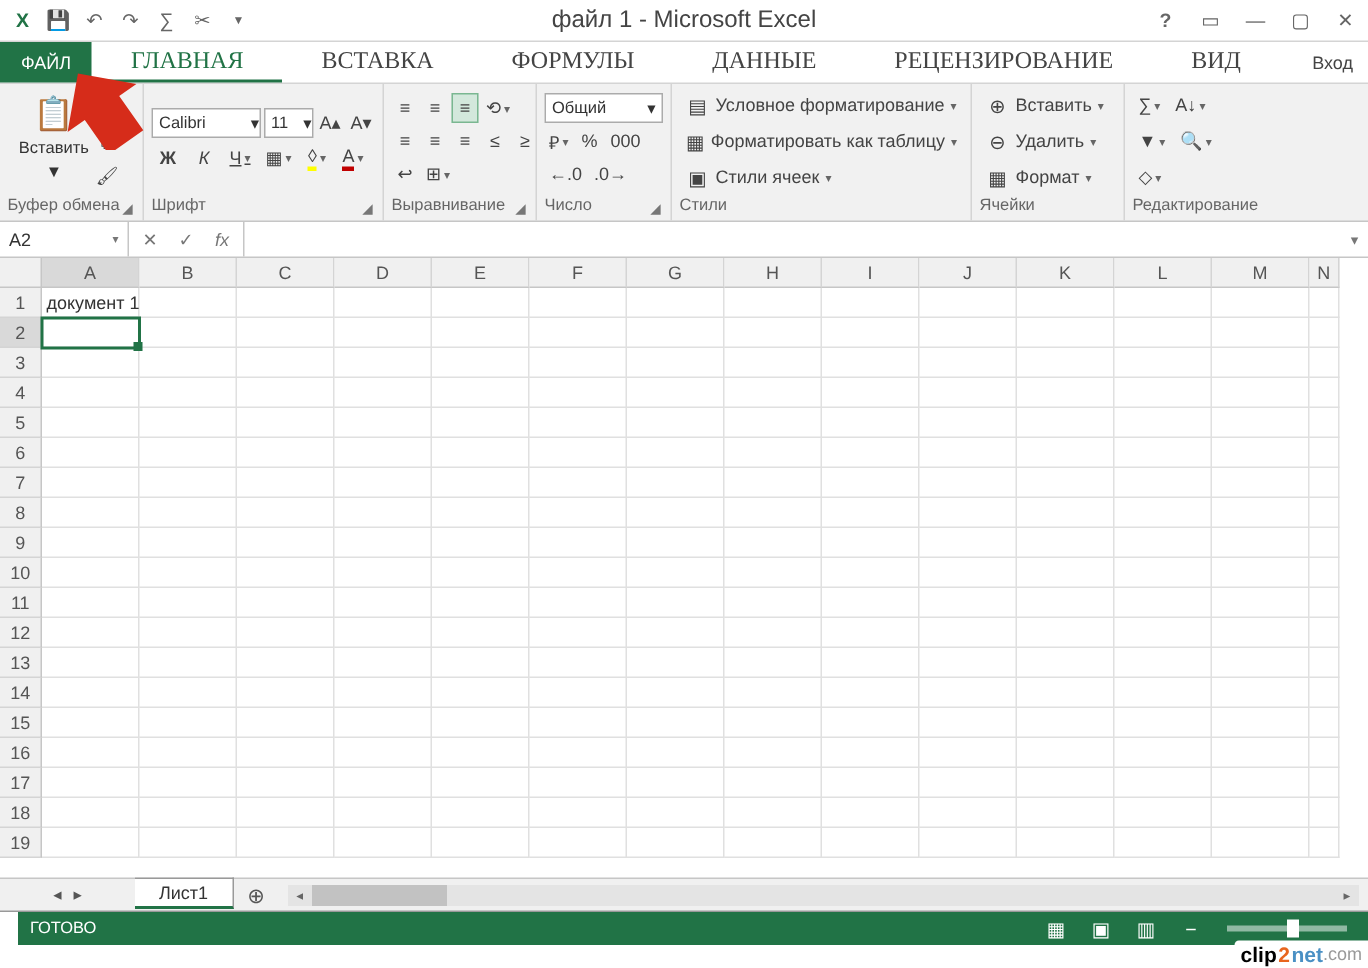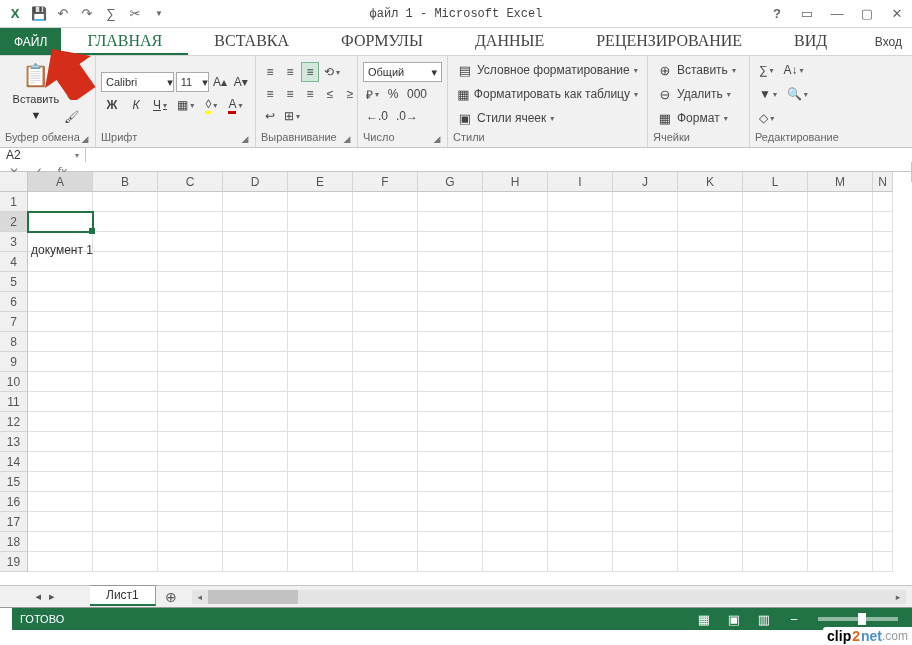--- a/index.html
+++ b/index.html
@@ -3,21 +3,21 @@
 <meta charset="utf-8">
 <style>
 * { box-sizing: border-box; margin: 0; padding: 0; font-family: "Segoe UI", Tahoma, sans-serif; }
 body { width: 912px; height: 645px; overflow: hidden; background: #fff; font-size: 12px; color: #333; position: relative; }
 
 
 .titlebar { height: 28px; background: #fff; border-bottom: 1px solid #d4d4d4; display: flex; align-items: center; position: relative; }
 .titlebar .qa { display: flex; align-items: center; gap: 2px; padding-left: 4px; }
 .titlebar .qa-btn { width: 22px; height: 22px; display: flex; align-items: center; justify-content: center; cursor: pointer; color: #666; font-size: 13px; }
 .titlebar .qa-btn.excel-icon { color: #217346; font-weight: bold; }
-.titlebar .title { position: absolute; left: 0; right: 0; text-align: center; font-size: 12px; color: #444; pointer-events: none; font-family: Liberation Mono, monospace; }
+.titlebar .title { position: absolute; left: 0; right: 0; text-align: center; font-size: 16px; color: #444; pointer-events: none; }
 .titlebar .winbtns { margin-left: auto; display: flex; }
 .titlebar .winbtns .wb { width: 30px; height: 24px; display: flex; align-items: center; justify-content: center; cursor: pointer; color: #666; font-size: 13px; }
 
 
 .tabsbar { height: 28px; background: #fff; display: flex; align-items: stretch; border-bottom: 1px solid #d4d4d4; }
 .filetab { background: #217346; color: #fff; padding: 0 14px; display: flex; align-items: center; font-size: 12px; cursor: pointer; position: relative; }
 .ribtab { padding: 0 26px; display: flex; align-items: center; color: #444; font-size: 16px; cursor: pointer; border-bottom: 2px solid transparent; font-family: Liberation Serif, serif; }
 .ribtab.active { color: #217346; border-bottom: 2px solid #217346; }
 .signin { margin-left: auto; padding: 0 10px; display: flex; align-items: center; color: #444; cursor: pointer; font-size: 12px; }
 
@@ -35,40 +35,40 @@
 .bigbtn .bigicon { font-size: 22px; }
 .fontname { width: 80px; height: 20px; border: 1px solid #ababab; background: #fff; font-size: 11px; padding-left: 4px; display: flex; align-items: center; justify-content: space-between; cursor: pointer; }
 .fontsize { width: 36px; height: 20px; border: 1px solid #ababab; background: #fff; font-size: 11px; padding-left: 4px; display: flex; align-items: center; justify-content: space-between; cursor: pointer; }
 .active-align { background: #d3e8dc; border: 1px solid #7ab791; }
 .labelbtn { height: 22px; display: flex; align-items: center; gap: 4px; padding: 0 4px; cursor: pointer; font-size: 12px; color: #444; white-space: nowrap; }
 .labelbtn .ic { width: 16px; text-align: center; font-size: 13px; }
 .labelbtn .dd { font-size: 8px; color: #666; }
 .numfmt { width: 100px; height: 20px; border: 1px solid #ababab; background: #fff; font-size: 11px; padding: 0 4px; display: flex; align-items: center; justify-content: space-between; cursor: pointer; }
 
 
-.fbar { height: 24px; background: #fff; border-bottom: 1px solid #c6c6c6; display: flex; align-items: stretch; flex-direction: column; }
+.fbar { height: 24px; background: #fff; border-bottom: 1px solid #c6c6c6; display: flex; align-items: stretch; }
 .namebox { width: 86px; border-right: 1px solid #c6c6c6; display: flex; align-items: center; padding: 0 6px; font-size: 12px; justify-content: space-between; cursor:text; }
 .namebox .dd { font-size: 8px; color: #777; }
 .fbtns { display: flex; align-items: center; border-right: 1px solid #c6c6c6; padding: 0 4px; gap: 4px; }
 .fbtn { width: 20px; height: 20px; display: flex; align-items: center; justify-content: center; color: #777; cursor: pointer; font-size: 12px; }
 .formula-input { flex: 1; padding: 0 6px; display: flex; align-items: center; }
 .fbar-expand { width: 18px; display:flex; align-items:center; justify-content:center; color:#777; cursor:pointer; font-size:10px;}
 
 
 .gridwrap { position: relative; height: 414px; overflow: hidden; border-bottom: 1px solid #c6c6c6; }
 .grid { display: grid; grid-template-columns: 28px repeat(13, 65px) 20px; grid-auto-rows: 20px; font-size: 12px; }
 .corner { background: #f0f0f0; border-right: 1px solid #c6c6c6; border-bottom: 1px solid #c6c6c6; cursor: pointer; }
 .colhdr { background: #f0f0f0; border-right: 1px solid #d4d4d4; border-bottom: 1px solid #c6c6c6; display: flex; align-items: center; justify-content: center; color: #555; cursor: pointer; }
 .colhdr.active { background: #d9d9d9; }
 .rowhdr { background: #f0f0f0; border-bottom: 1px solid #d4d4d4; border-right: 1px solid #c6c6c6; display: flex; align-items: center; justify-content: center; color: #555; cursor: pointer; }
 .rowhdr.active { background: #d9d9d9; }
 .cell { border-right: 1px solid #e0e0e0; border-bottom: 1px solid #e0e0e0; padding: 0 3px; display: flex; align-items: center; white-space: nowrap; overflow: visible; cursor: cell; position:relative;}
 .cell.selected { outline: 2px solid #217346; outline-offset: -1px; z-index: 2; }
 .filldot { position: absolute; right: -3px; bottom: -3px; width: 6px; height: 6px; background: #217346; z-index: 3; }
-.cell .ovf { position:absolute; left:3px; top:0; height:100%; display:flex; align-items:center; white-space:nowrap; z-index:1;margin-top:48px;}
+.cell .ovf { position:absolute; left:3px; top:0; height:100%; display:flex; align-items:center; white-space:nowrap; z-index:1;}
 
 
 .sheetbar { height: 22px; display: flex; align-items: stretch; border-bottom: 1px solid #999; background: #f0f0f0; }
 .sheetnav { width: 90px; display: flex; align-items: center; justify-content: center; gap: 8px; color: #555; }
 .sheetnav span { cursor: pointer; font-size: 11px; }
 .sheettab { background: #fff; border-top: 1px solid #999; border-right: 1px solid #999; padding: 0 16px; display: flex; align-items: center; font-size: 12px; cursor: pointer; border-bottom: 2px solid #217346; position: relative; top:-1px; }
 .addsheet { width: 30px; display: flex; align-items: center; justify-content: center; color: #555; font-size: 14px; cursor: pointer; }
 .hscroll-area { flex: 1; display: flex; align-items: center; padding-left: 6px; position:relative; }
 .hscrollbar { position:absolute; right:6px; left:6px; height:14px; top:4px; display:flex; align-items:center; }
 .hscrollbar .htrack { flex:1; height:14px; background:#e4e4e4; position:relative;}

